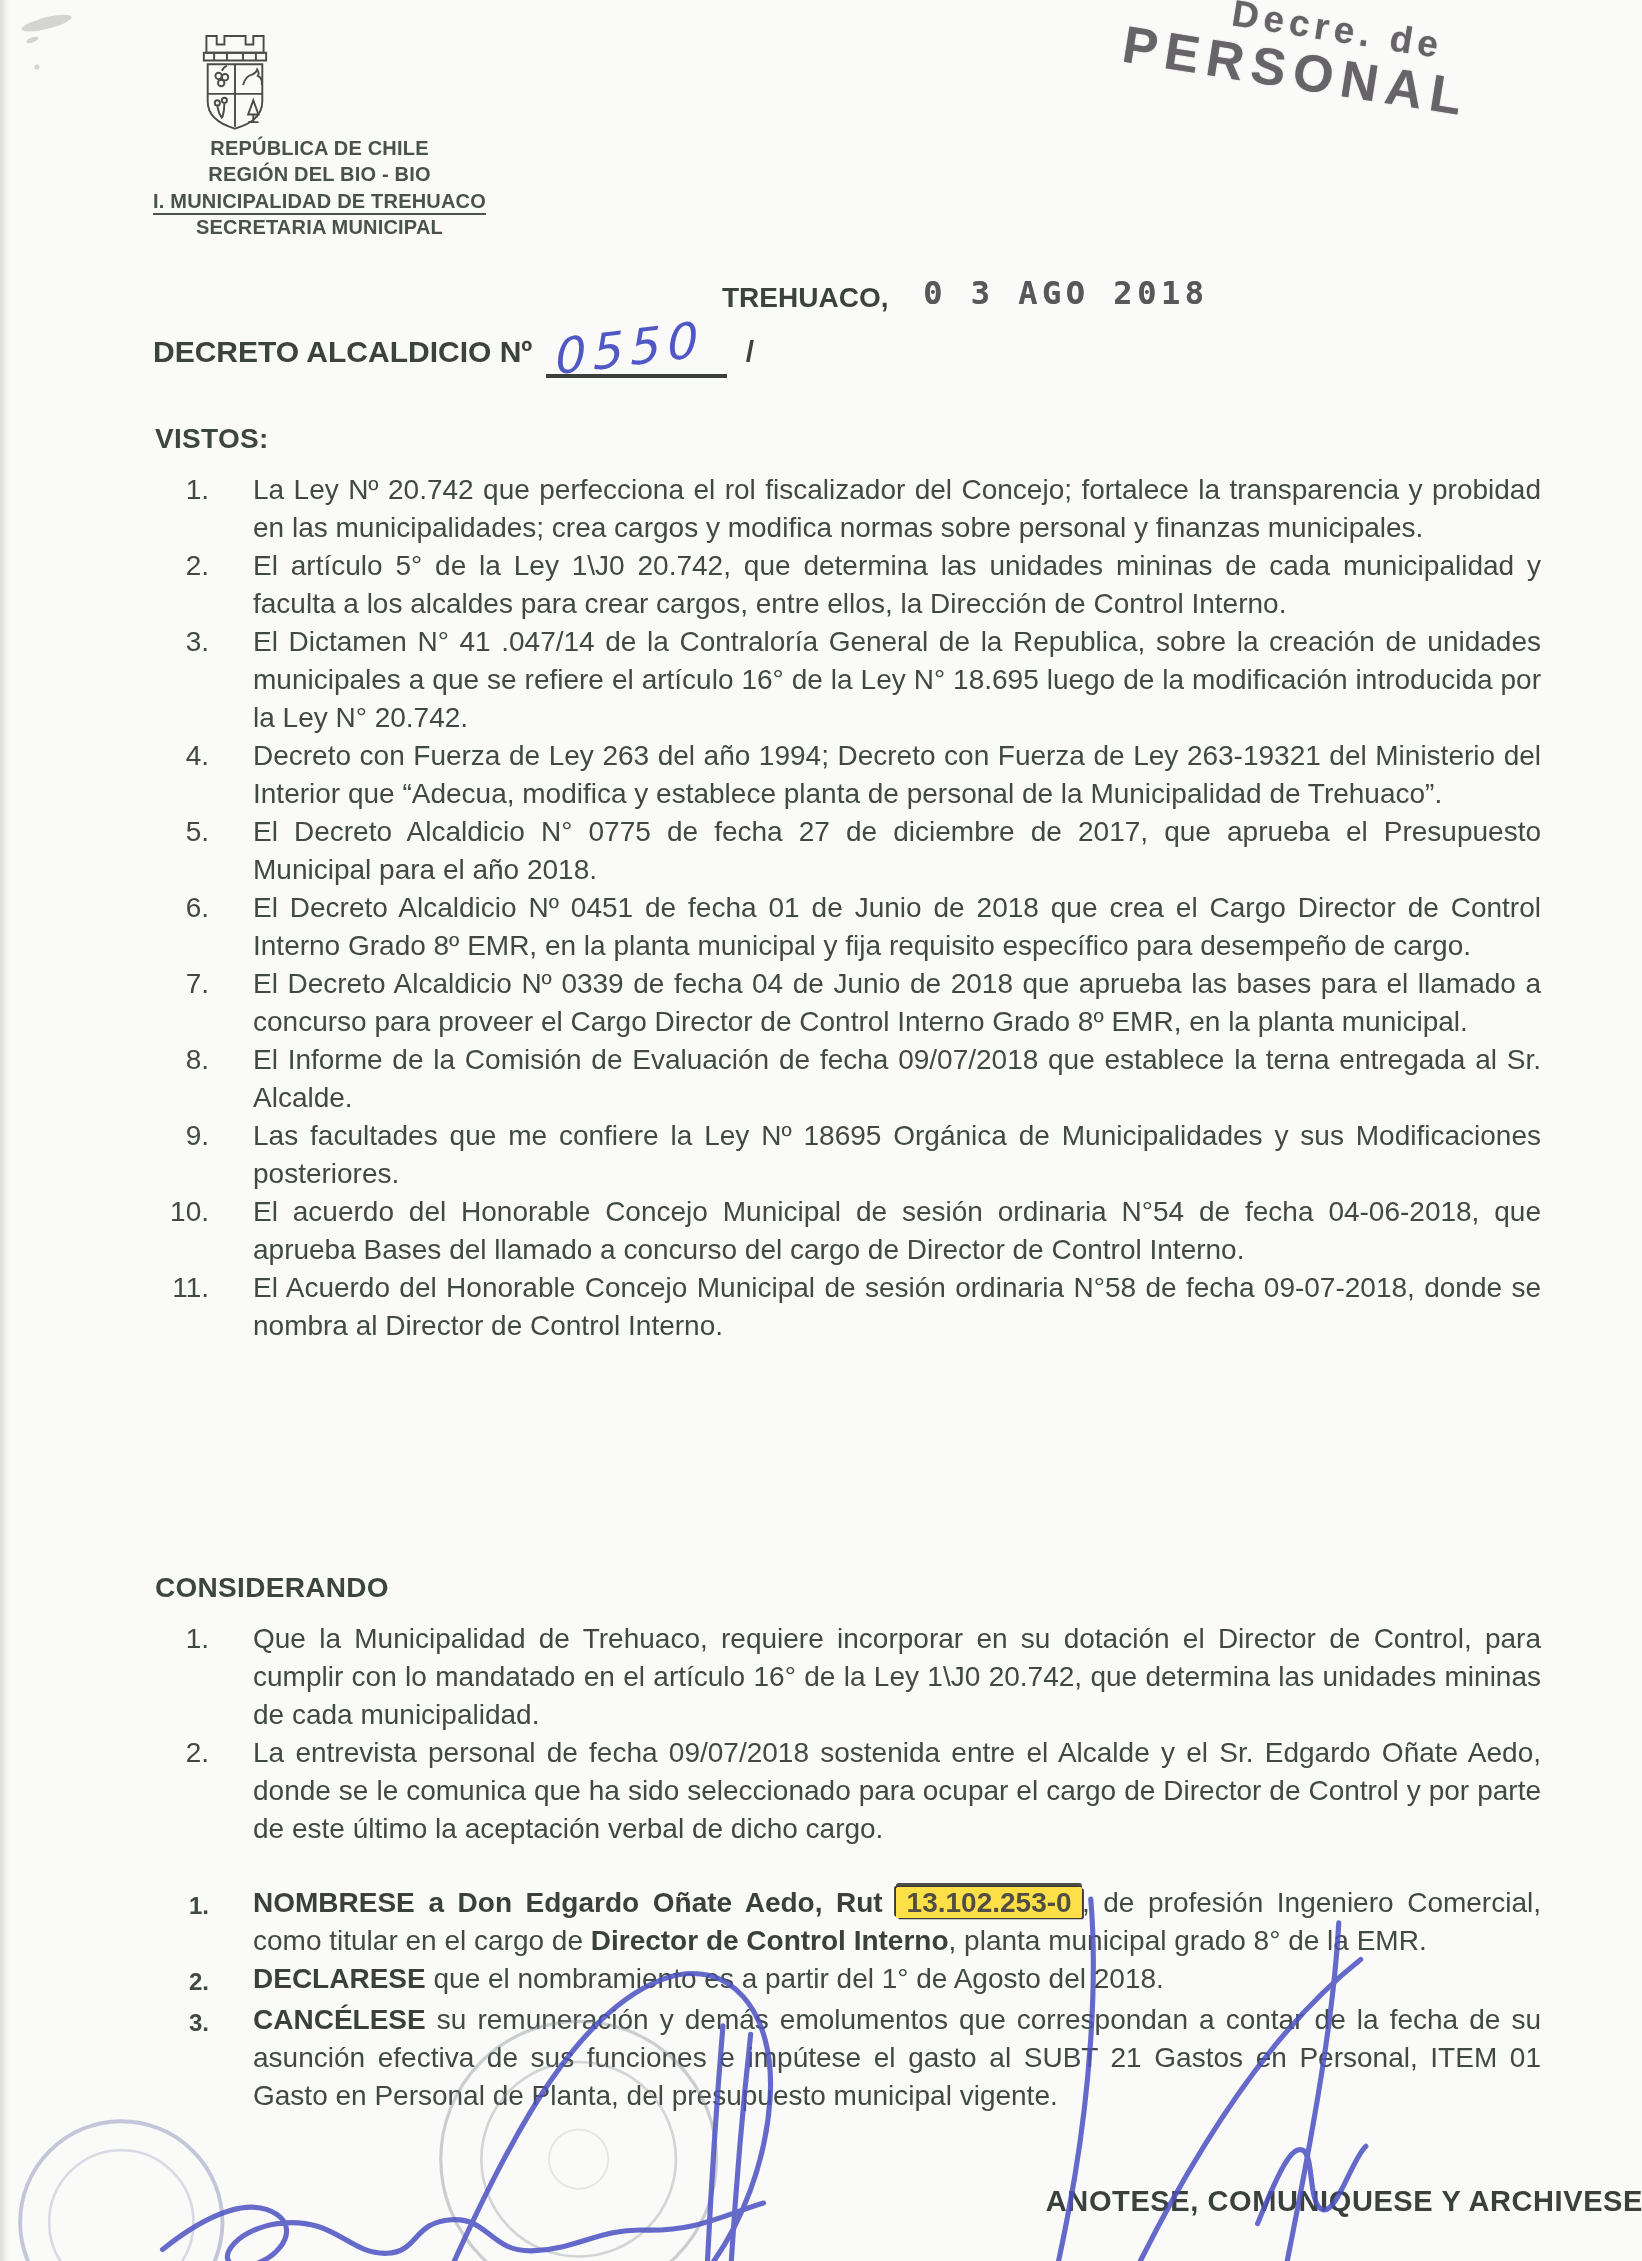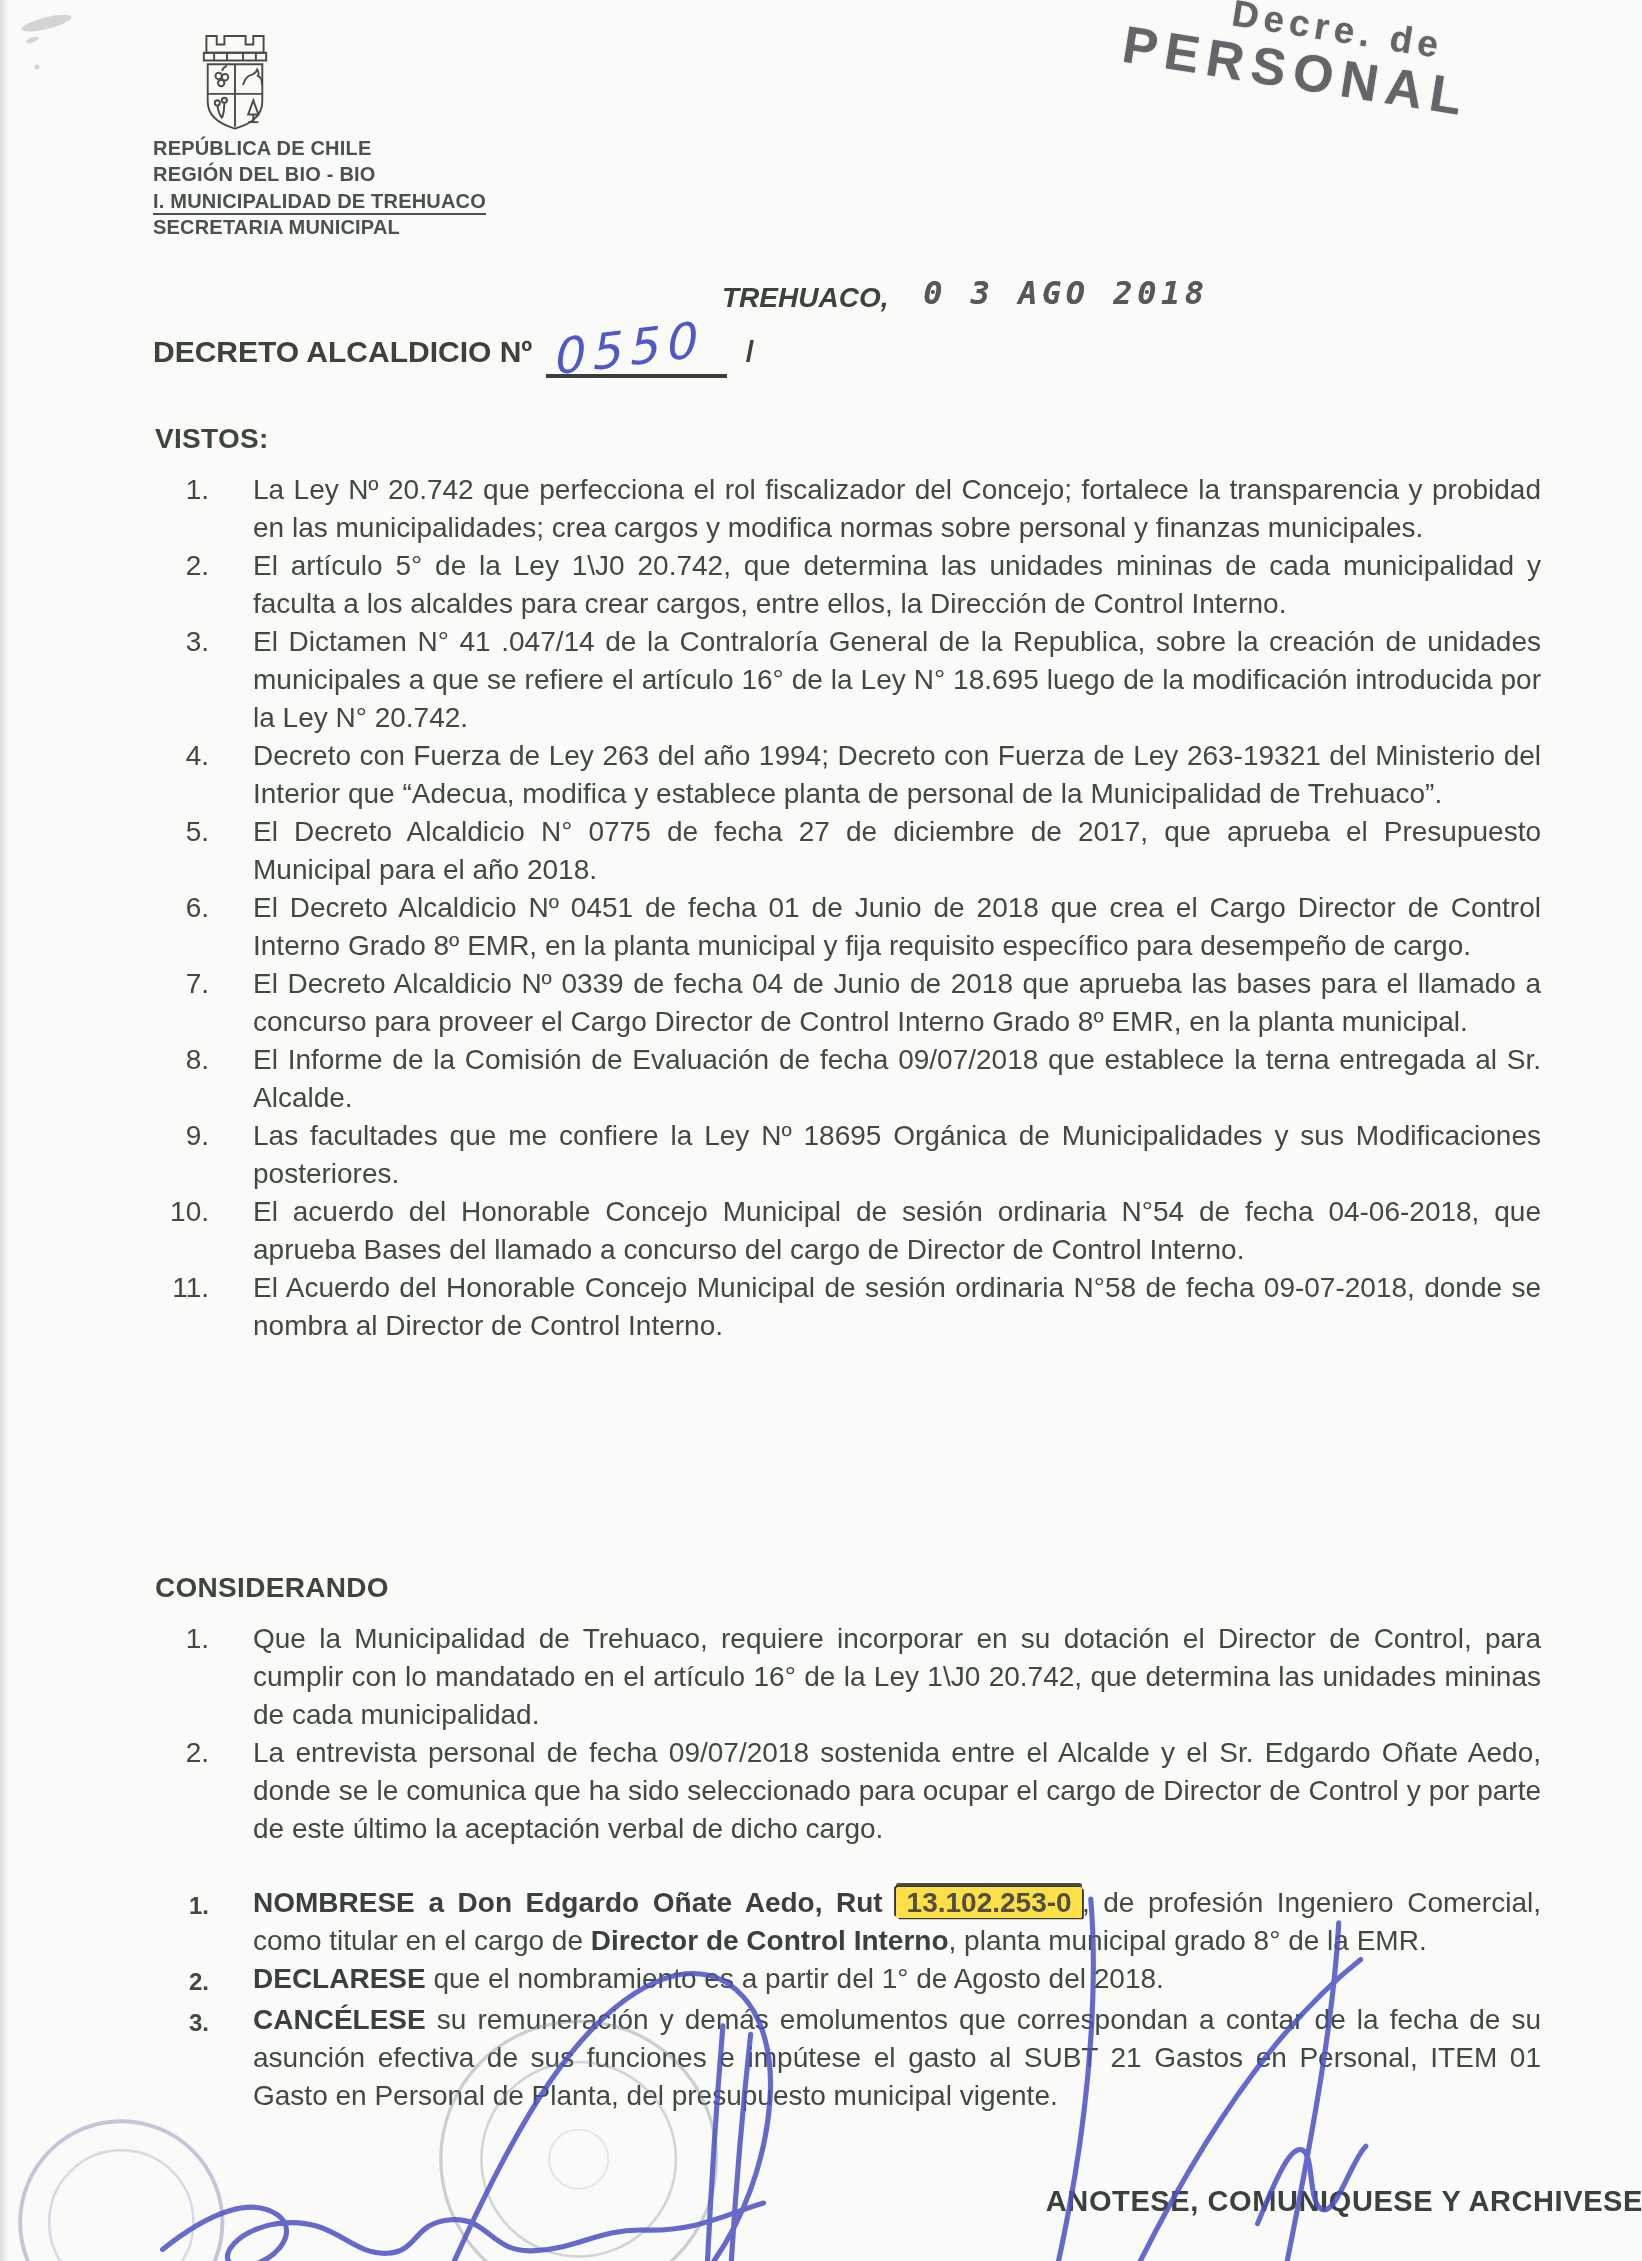--- a/index.html
+++ b/index.html
@@ -7,35 +7,35 @@
     position:relative;width:1643px;height:2261px;margin:0 auto;
     background:#fafaf8;overflow:hidden;
     font-family:"Liberation Sans",sans-serif;color:#414943;
   }
   .page::before{content:"";position:absolute;left:0;top:0;width:9px;height:100%;
     background:linear-gradient(90deg,#dcdcda,rgba(250,250,248,0));pointer-events:none;}
 
   
   .logo{position:absolute;left:182px;top:32px;}
   .org{position:absolute;left:153px;top:135px;font-size:20px;font-weight:600;
-       line-height:26.4px;color:#49524c;letter-spacing:0.2px;}
+       line-height:26.4px;color:#49524c;letter-spacing:0.2px;text-align:center;}
   .org .u{text-decoration:underline;text-underline-offset:4.5px;text-decoration-thickness:1.9px;}
 
   
   .corner-stamp{position:absolute;left:1124px;top:2.6px;transform:rotate(9deg);
     color:#525055;opacity:.88;text-shadow:0 0 1.3px rgba(82,80,85,.55);}
   .corner-stamp .l1{font-size:37px;font-weight:600;letter-spacing:5.2px;margin-left:103px;}
   .corner-stamp .l2{font-size:52px;font-weight:700;letter-spacing:7.7px;margin-top:-3.9px;}
 
   
   .ref{position:absolute;left:731px;top:155px;width:812px;font-size:27px;line-height:37px;}
   .b{font-weight:700;color:#3a413c;}
 
   
-  .dateline{position:absolute;left:722px;top:277px;font-size:28px;font-weight:700;color:#3c433d;font-style:italic;}
+  .dateline{position:absolute;left:722px;top:277px;font-size:28px;font-weight:700;color:#3c433d;}
   .date-stamp{font-family:"DejaVu Sans Mono",monospace;font-size:32px;font-weight:700;
     letter-spacing:4.5px;color:#47474b;margin-left:27px;position:relative;top:-3.2px;opacity:.9;
     text-shadow:0 0 0.6px rgba(70,70,75,.6);}
 
   
   .decree-line{position:absolute;left:153px;top:317px;font-size:30px;font-weight:700;color:#3c433d;}
   .hand-wrap{display:inline-block;border-bottom:4.5px solid #3b403b;padding:0 22px 0 9px;margin-left:5.2px;}
   .hand-number{display:inline-block;font-family:"DejaVu Sans",sans-serif;font-style:italic;
     font-weight:400;font-size:49px;letter-spacing:6.4px;color:#5058c5;
     transform:rotate(-7deg) skewX(-6deg);position:relative;top:2.6px;}

